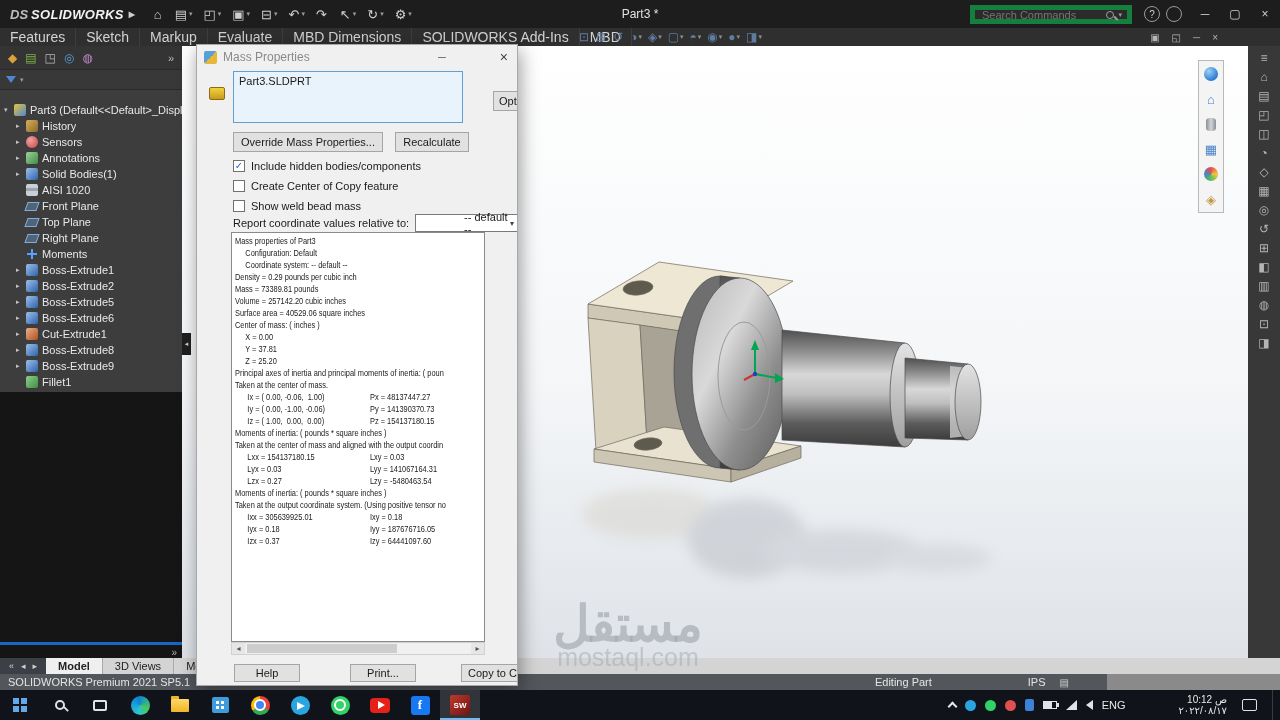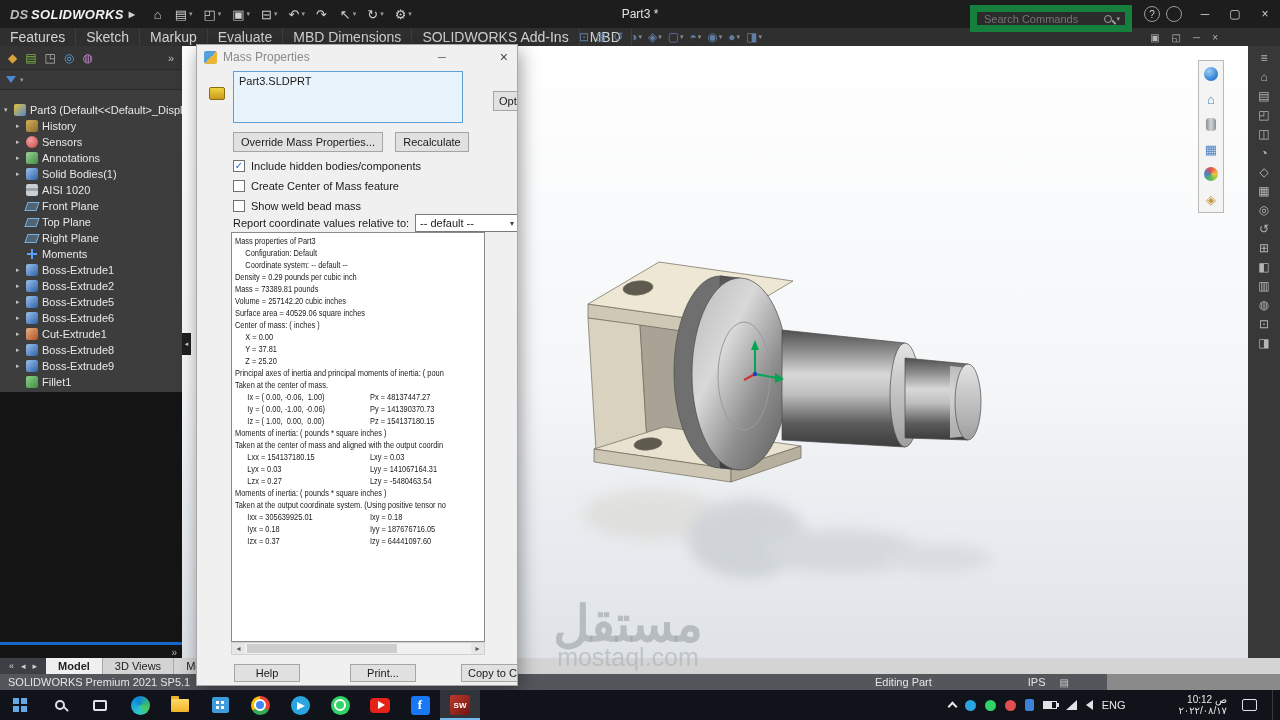--- a/index.html
+++ b/index.html
@@ -12,21 +12,21 @@
             display:flex;align-items:center;color:#dcdcdc;z-index:30;}
   .brand{display:flex;align-items:center;gap:3px;padding:0 8px 0 10px;font-style:italic;font-weight:bold;font-size:13px;}
   .brand .ds{color:#bfbfbf;}
   .brand .nm{color:#f2f2f2;letter-spacing:.3px;}
   .brand .fly{font-size:8px;color:#cfcfcf;font-style:normal;margin-left:2px;}
   .quick{display:flex;align-items:center;gap:1px;margin-left:6px;}
   .qi{display:flex;align-items:center;padding:2px 5px;color:#cfcfcf;font-size:13px;}
   .qi .caret{font-size:7px;color:#9a9a9a;margin-left:2px;}
   .doc-title{position:absolute;left:50%;transform:translateX(-50%);top:0;height:28px;display:flex;align-items:center;
              font-size:12px;color:#e2e2e2;}
-  .search{position:absolute;right:148px;top:5px;width:162px;height:27px;background:#2b2b2b;border:7px solid #15803d;
+  .search{position:absolute;right:148px;top:5px;width:162px;height:19px;background:#2b2b2b;border:5px solid #15803d;
           display:flex;align-items:center;padding:0 5px;gap:4px;}
   .search input{flex:1;background:transparent;border:none;outline:none;color:#9f9f9f;font-size:11px;
                 font-family:"Liberation Sans",sans-serif;width:100px;}
   .mag{width:8px;height:8px;border:1.5px solid #9f9f9f;border-radius:50%;position:relative;flex:none;}
   .mag::after{content:"";position:absolute;right:-3px;bottom:-3px;width:1.5px;height:5px;background:#9f9f9f;transform:rotate(-45deg);}
   .search .caret{font-size:7px;color:#9a9a9a;}
   .tb-right-ic{position:absolute;top:6px;width:16px;height:16px;border:1px solid #9a9a9a;border-radius:50%;
                display:flex;align-items:center;justify-content:center;font-size:10px;color:#cfcfcf;}
   .win-controls{position:absolute;right:0;top:0;height:28px;display:flex;}
   .wc{width:30px;height:28px;display:flex;align-items:center;justify-content:center;font-size:12px;color:#cfcfcf;}
@@ -170,21 +170,21 @@
   .opt-btn{left:296px;top:46px;width:60px;height:20px;justify-content:flex-start;padding-left:5px;}
   .override-btn{left:36px;top:87px;width:150px;height:20px;}
   .recalc-btn{left:198px;top:87px;width:74px;height:20px;}
   .checks{position:absolute;left:36px;top:115px;display:flex;flex-direction:column;gap:8px;}
   .chk{display:flex;align-items:center;gap:6px;}
   .chk .box{width:12px;height:12px;background:#fff;border:1px solid #707070;display:flex;align-items:center;justify-content:center;
             font-size:10px;line-height:10px;color:#1b66c9;flex:none;}
   .report-row{position:absolute;left:36px;top:169px;width:286px;display:flex;align-items:center;}
   .report-row .lbl{flex:none;}
   .dd{margin-left:6px;flex:1;height:18px;background:#fff;border:1px solid #7a7a7a;display:flex;align-items:center;padding:0 4px;}
-  .dd .val{flex:1;}
+  .dd .val{flex:1;margin-left:44px;}
   .dd .caret{font-size:8px;color:#444;}
   .results{position:absolute;left:34px;top:187px;width:254px;height:410px;background:#fff;border:1px solid #8a8a8a;
            overflow:hidden;padding:2px 0 0 3px;}
   .rl{display:flex;white-space:pre;font-size:9.5px;line-height:12px;transform:scaleX(.78);transform-origin:0 0;}
   .rl .l{min-width:173px;}
   .hscroll{position:absolute;left:34px;top:597px;width:254px;height:13px;background:#f0f0f0;border:1px solid #d0d0d0;
            display:flex;align-items:center;}
   .hs-btn{width:13px;height:100%;background:#e6e6e6;color:#555;font-size:8px;display:flex;align-items:center;justify-content:center;flex:none;}
   .hs-thumb{margin-left:2px;width:150px;height:9px;background:#cdcdcd;}
   .hs-sp{flex:1;}
@@ -673,21 +673,21 @@
     <button class="btn override-btn">Override Mass Properties...</button>
     <button class="btn recalc-btn">Recalculate</button>
     <div class="checks">
 
     <label class="chk">
           <span class="box">✓</span>
           <span>Include hidden bodies/components</span>
         </label>
         <label class="chk">
           <span class="box"></span>
-          <span>Create Center of Mass feature</span>
+          <span>Create Center of Copy feature</span>
         </label>
         <label class="chk">
           <span class="box"></span>
           <span>Show weld bead mass</span>
         </label>
       </div>
     <div class="report-row">
       <span class="lbl">Report coordinate values relative to:</span>
       <span class="dd">
         <span class="val">-- default --</span>

